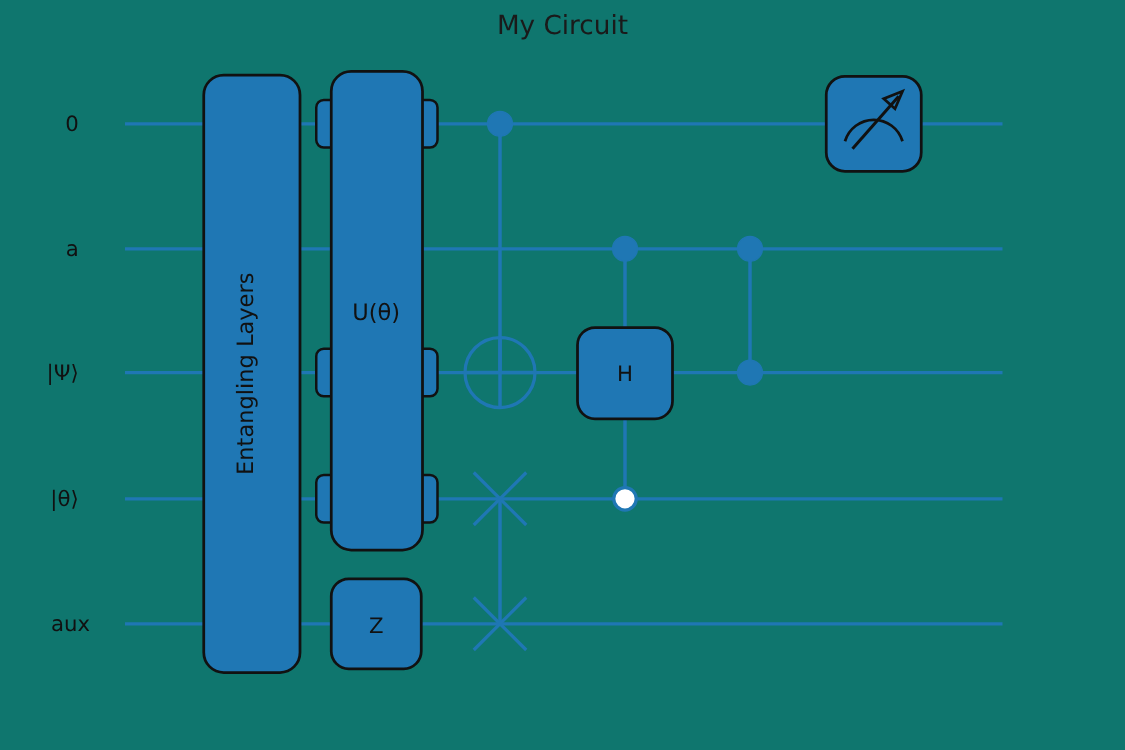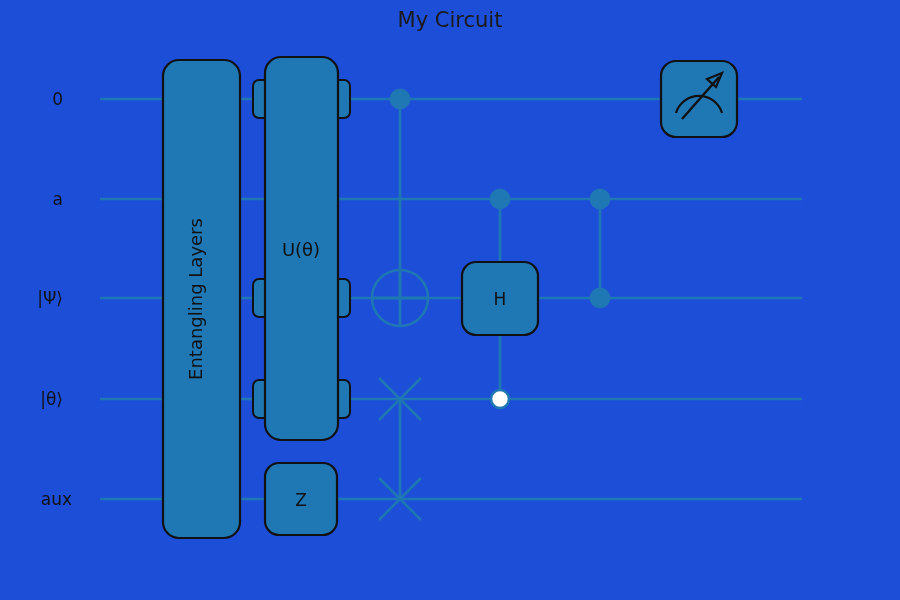--- a/index.html
+++ b/index.html
@@ -8,21 +8,21 @@
     padding: 0;
     background: #ffffff;
   }
   body {
     font-family: "DejaVu Sans", sans-serif;
   }
   #canvas {
     position: relative;
     width: 900px;
     height: 600px;
-    background: #1d4ed8;
+    background: #0f766e;
     overflow: hidden;
   }
   #circuit-svg {
     position: absolute;
     left: 0;
     top: 0;
     width: 900px;
     height: 600px;
   }
   .title-text {

